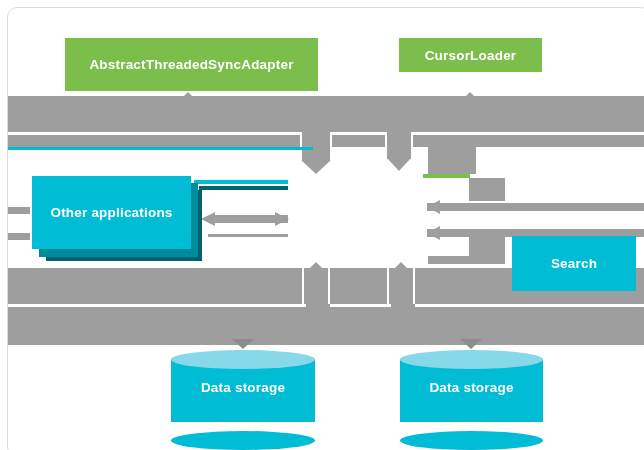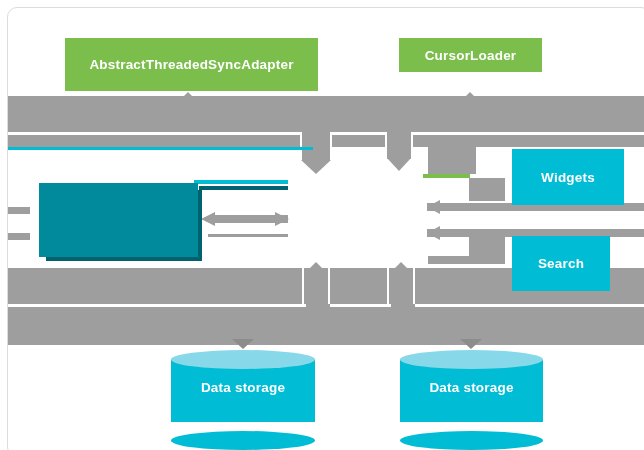--- a/index.html
+++ b/index.html
@@ -104,27 +104,27 @@
   <div class="stack-layer" style="left:31px;top:175px;width:159px;height:74px;background:var(--teal-mid,#008a9b);"></div>
 
   <div class="node green" style="left:57px;top:30px;width:253px;height:53px;">
     <span>AbstractThreadedSyncAdapter</span>
   </div>
 
   <div class="node green" style="left:391px;top:30px;width:143px;height:34px;">
     <span>CursorLoader</span>
   </div>
 
+  <div class="node cyan" style="left:24px;top:168px;width:159px;height:73px;">
+    <span>Other applications</span>
+  </div>
 
 
-  <div class="node cyan" style="left:504px;top:141px;width:112px;height:56px;">
-    <span>Widgets</span>
-  </div>
 
-  <div class="node cyan" style="left:504px;top:228px;width:98px;height:55px;">
+  <div class="node cyan" style="left:504px;top:228px;width:124px;height:55px;">
     <span>Search</span>
   </div>
 
   <div class="cylinder" style="left:163px;top:342px;">
     <div class="cyl-bottom"></div>
     <div class="cyl-body"></div>
     <div class="cyl-top"></div>
     <div class="cyl-label">Data storage</div>
   </div>
 

